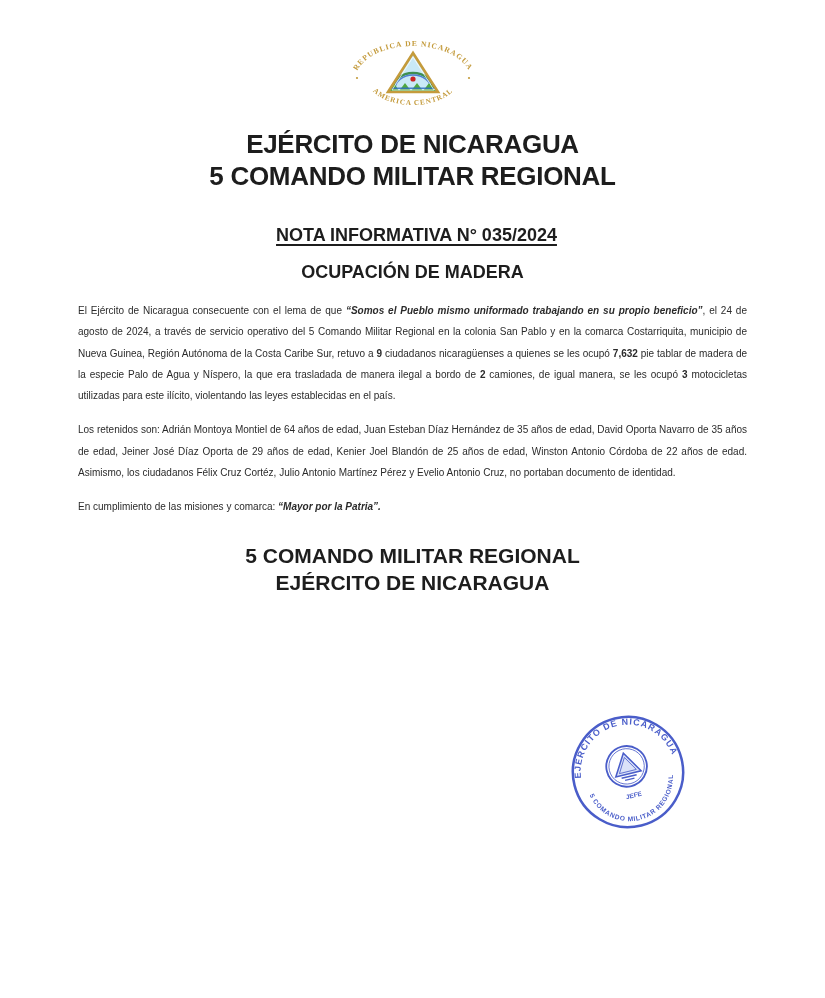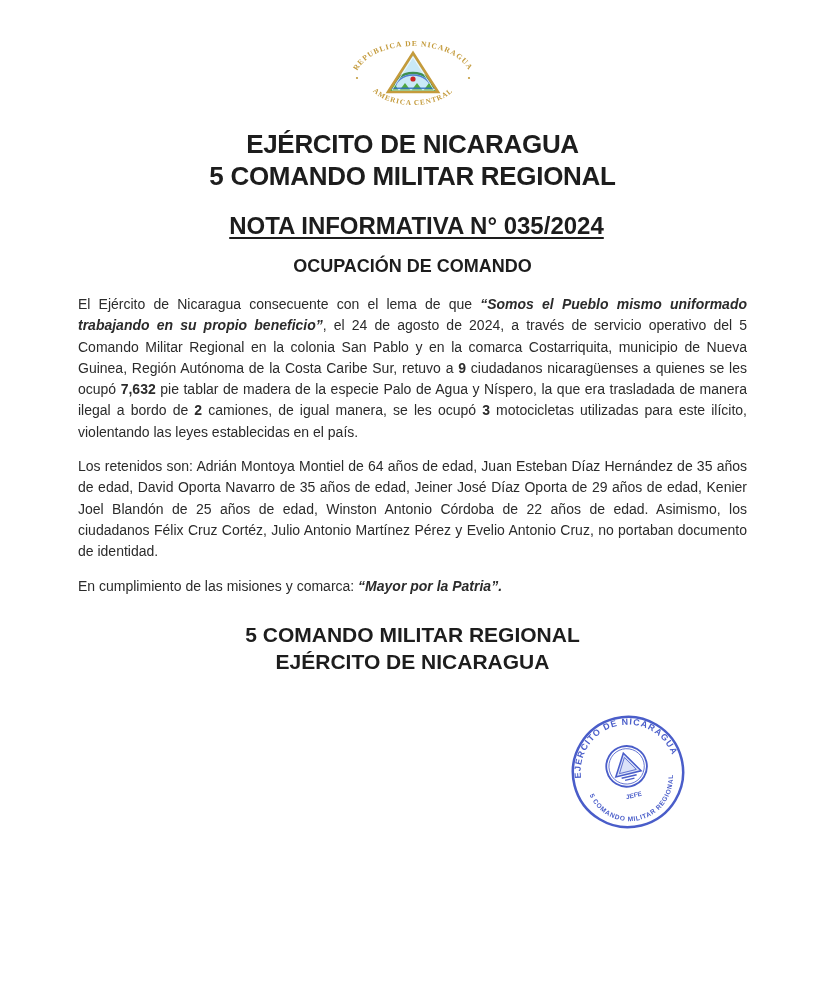--- a/index.html
+++ b/index.html
@@ -7,29 +7,29 @@
   .page {
     position:relative; width:825px; height:998px; background:#ffffff;
     font-family:"Liberation Sans", sans-serif; color:#2b2b2b; overflow:hidden;
   }
   .emblem-wrap { padding-top:34px; display:flex; justify-content:center; }
   .doc-title {
     text-align:center; font-weight:bold; color:#1d1d1d;
     font-size:26px; line-height:32px; letter-spacing:-0.3px; margin-top:10px;
   }
   .nota-line {
-    text-align:center; font-weight:bold; color:#1d1d1d; font-size:24px; margin-top:20px;
+    text-align:center; font-weight:bold; color:#1d1d1d; font-size:18px; margin-top:33px;
     text-decoration:underline; text-decoration-thickness:2px; text-underline-offset:3px;padding-left:8px;
   }
   .subject-line {
     text-align:center; font-weight:bold; color:#1d1d1d; font-size:18px; margin-top:16px;
   }
   .doc-body { margin:17px 78px 0 78px; }
   .doc-body p {
-    font-size:14px; line-height:21.3px; text-align:justify; color:#2b2b2b;
+    font-size:10px; line-height:21.3px; text-align:justify; color:#2b2b2b;
     margin-bottom:13px;
   }
   .doc-body p span.b  { font-weight:bold; }
   .doc-body p span.bi { font-weight:bold; font-style:italic; }
   .signature {
     margin-top:24px; text-align:center; font-weight:bold; color:#1d1d1d;
     font-size:21px; line-height:27px;
   }
   .seal {
     position:absolute; left:570px; top:710px; width:116px; height:124px;
@@ -72,21 +72,21 @@
       <polygon points="66,19 41,58 91,58" fill="none" stroke="#c49b3c" stroke-width="2.6"></polygon>
       <polygon points="66,23 45,56 87,56" fill="none" stroke="#ffffff" stroke-width="0.9" opacity="0.8"></polygon>
     </svg>
   </div>
 
   <div class="doc-title">
     <div>EJÉRCITO DE NICARAGUA</div>
     <div>5 COMANDO MILITAR REGIONAL</div>
   </div>
   <div class="nota-line">NOTA INFORMATIVA N° 035/2024</div>
-  <div class="subject-line">OCUPACIÓN DE COMANDO</div>
+  <div class="subject-line">OCUPACIÓN DE MADERA</div>
 
   <div class="doc-body" id="doc-body">
       <p><span>El Ejército de Nicaragua consecuente con el lema de que </span><span class="bi">“Somos el Pueblo mismo uniformado trabajando en su propio beneficio”</span><span>, el 24 de agosto de 2024, a través de servicio operativo del 5 Comando Militar Regional en la colonia San Pablo y en la comarca Costarriquita, municipio de Nueva Guinea, Región Autónoma de la Costa Caribe Sur, retuvo a </span><span class="b">9</span><span> ciudadanos nicaragüenses a quienes se les ocupó </span><span class="b">7,632</span><span> pie tablar de madera de la especie Palo de Agua y Níspero, la que era trasladada de manera ilegal a bordo de </span><span class="b">2</span><span> camiones, de igual manera, se les ocupó </span><span class="b">3</span><span> motocicletas utilizadas para este ilícito, violentando las leyes establecidas en el país.</span></p>
       <p><span>Los retenidos son: Adrián Montoya Montiel de 64 años de edad, Juan Esteban Díaz Hernández de 35 años de edad, David Oporta Navarro de 35 años de edad, Jeiner José Díaz Oporta de 29 años de edad, Kenier Joel Blandón de 25 años de edad, Winston Antonio Córdoba de 22 años de edad. Asimismo, los ciudadanos Félix Cruz Cortéz, Julio Antonio Martínez Pérez y Evelio Antonio Cruz, no portaban documento de identidad.</span></p>
       <p><span>En cumplimiento de las misiones y comarca: </span><span class="bi">“Mayor por la Patria”.</span></p>
     </div>
 
   <div class="signature">
     <div>5 COMANDO MILITAR REGIONAL</div>
     <div>EJÉRCITO DE NICARAGUA</div>

